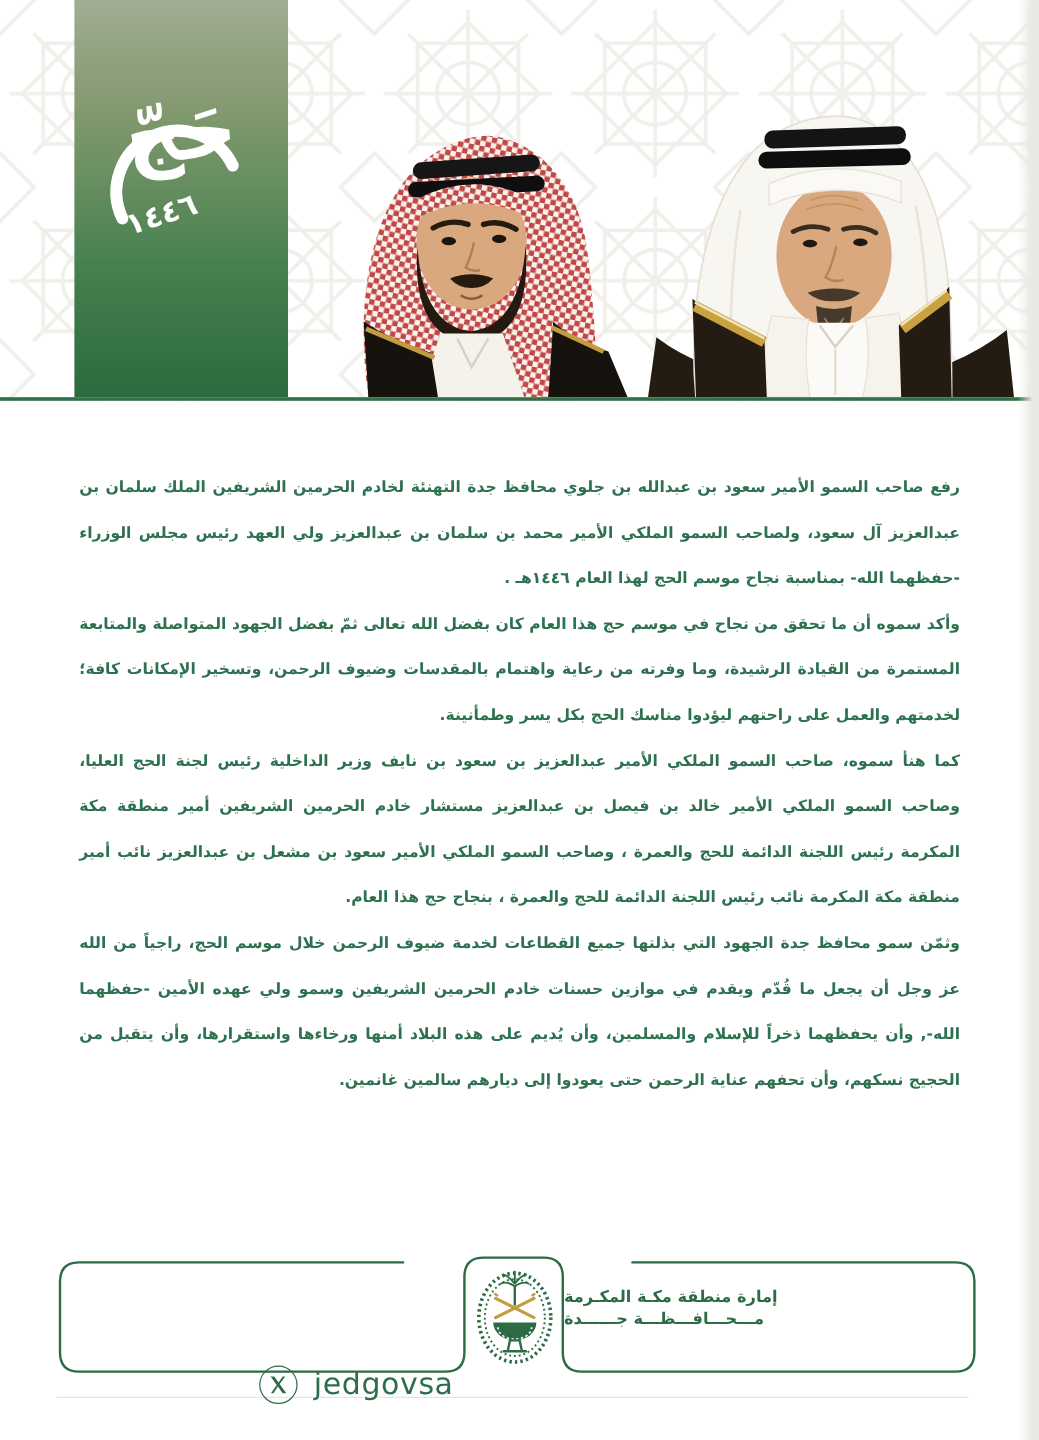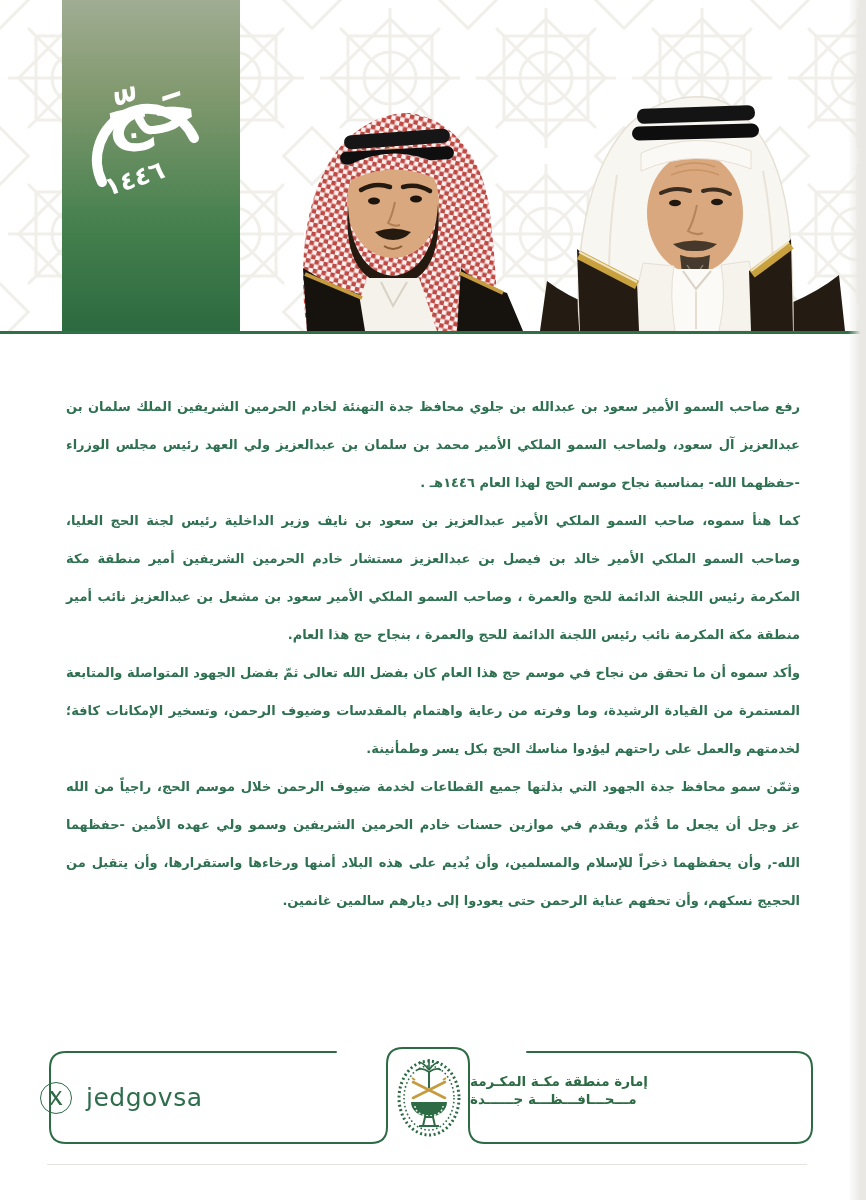--- a/index.html
+++ b/index.html
@@ -27,22 +27,22 @@
   
   .statement{
     position:absolute;right:66px;top:388px;width:734px;z-index:2;
     direction:rtl;text-align:justify;color:#2e7150;
     font-size:13px;font-weight:bold;line-height:38px;
   }
   .statement p{margin:0;}
   
   .footer-outline{position:absolute;left:46px;top:1044px;z-index:2;}
   .footer-left{
-    position:absolute;left:50px;top:1052px;width:338px;height:91px;z-index:3;
-    display:flex;align-items:center;justify-content:flex-start;gap:14px;
+    position:absolute;left:50px;top:1108px;width:338px;height:91px;z-index:3;
+    display:flex;align-items:center;justify-content:flex-end;gap:14px;
     transform:translateX(-10px);
   }
   .x-badge{width:30px;height:30px;border:1.6px solid #2d6b45;border-radius:50%;
     display:flex;align-items:center;justify-content:center;flex:0 0 auto;}
   .x-handle{color:#2e6e4c;font-size:25px;font-weight:500;letter-spacing:.5px;}
   .emblem{position:absolute;left:395px;top:1056px;z-index:3;}
   .footer-right{
     position:absolute;left:470px;top:1072px;width:316px;height:56px;z-index:3;
     direction:rtl;text-align:left;color:#2d6b45;font-weight:bold;
     font-size:13.5px;line-height:18px;padding-right:26px;box-sizing:border-box;
@@ -161,22 +161,22 @@
 
     <path d="M62 261 L58 198 Q82 214 114 224 L120 261 Z" fill="#16120e"></path>
     <path d="M60 204 L117 228" stroke="#c49b3e" stroke-width="4"></path>
   </svg>
 
   <div class="divider"></div>
   <div class="edge-strip"></div>
 
   <div class="statement">
     <p>رفع صاحب السمو الأمير سعود بن عبدالله بن جلوي محافظ جدة التهنئة لخادم الحرمين الشريفين الملك سلمان بن عبدالعزيز آل سعود، ولصاحب السمو الملكي الأمير محمد بن سلمان بن عبدالعزيز ولي العهد رئيس مجلس الوزراء -حفظهما الله- بمناسبة نجاح موسم الحج لهذا العام ١٤٤٦هـ .</p>
+    <p>وأكد سموه أن ما تحقق من نجاح في موسم حج هذا العام كان بفضل الله تعالى ثمّ بفضل الجهود المتواصلة والمتابعة المستمرة من القيادة الرشيدة، وما وفرته من رعاية واهتمام بالمقدسات وضيوف الرحمن، وتسخير الإمكانات كافة؛ لخدمتهم والعمل على راحتهم ليؤدوا مناسك الحج بكل يسر وطمأنينة.</p>
     <p>كما هنأ سموه، صاحب السمو الملكي الأمير عبدالعزيز بن سعود بن نايف وزير الداخلية رئيس لجنة الحج العليا، وصاحب السمو الملكي الأمير خالد بن فيصل بن عبدالعزيز مستشار خادم الحرمين الشريفين أمير منطقة مكة المكرمة رئيس اللجنة الدائمة للحج والعمرة ، وصاحب السمو الملكي الأمير سعود بن مشعل بن عبدالعزيز نائب أمير منطقة مكة المكرمة نائب رئيس اللجنة الدائمة للحج والعمرة ، بنجاح حج هذا العام.</p>
-    <p>وأكد سموه أن ما تحقق من نجاح في موسم حج هذا العام كان بفضل الله تعالى ثمّ بفضل الجهود المتواصلة والمتابعة المستمرة من القيادة الرشيدة، وما وفرته من رعاية واهتمام بالمقدسات وضيوف الرحمن، وتسخير الإمكانات كافة؛ لخدمتهم والعمل على راحتهم ليؤدوا مناسك الحج بكل يسر وطمأنينة.</p>
     <p>وثمّن سمو محافظ جدة الجهود التي بذلتها جميع القطاعات لخدمة ضيوف الرحمن خلال موسم الحج، راجياً من الله عز وجل أن يجعل ما قُدّم ويقدم في موازين حسنات خادم الحرمين الشريفين وسمو ولي عهده الأمين -حفظهما الله-, وأن يحفظهما ذخراً للإسلام والمسلمين، وأن يُديم على هذه البلاد أمنها ورخاءها واستقرارها، وأن يتقبل من الحجيج نسكهم، وأن تحفهم عناية الرحمن حتى يعودوا إلى ديارهم سالمين غانمين.</p>
   </div>
 
   <svg class="footer-outline" width="770" height="104" viewBox="0 0 770 104">
     <path d="M290 8 H20 Q4 8 4 24 V83 Q4 99 20 99 H325 Q341 99 341 83 V20 Q341 4 357 4 H407 Q423 4 423 20 V83 Q423 99 439 99 H750 Q766 99 766 83 V24 Q766 8 750 8 H481" fill="none" stroke="#2d6b45" stroke-width="2" stroke-linecap="round"></path>
   </svg>
 
   <div class="footer-left">
     <span class="x-badge">
       <svg width="16" height="16" viewBox="0 0 16 16">

